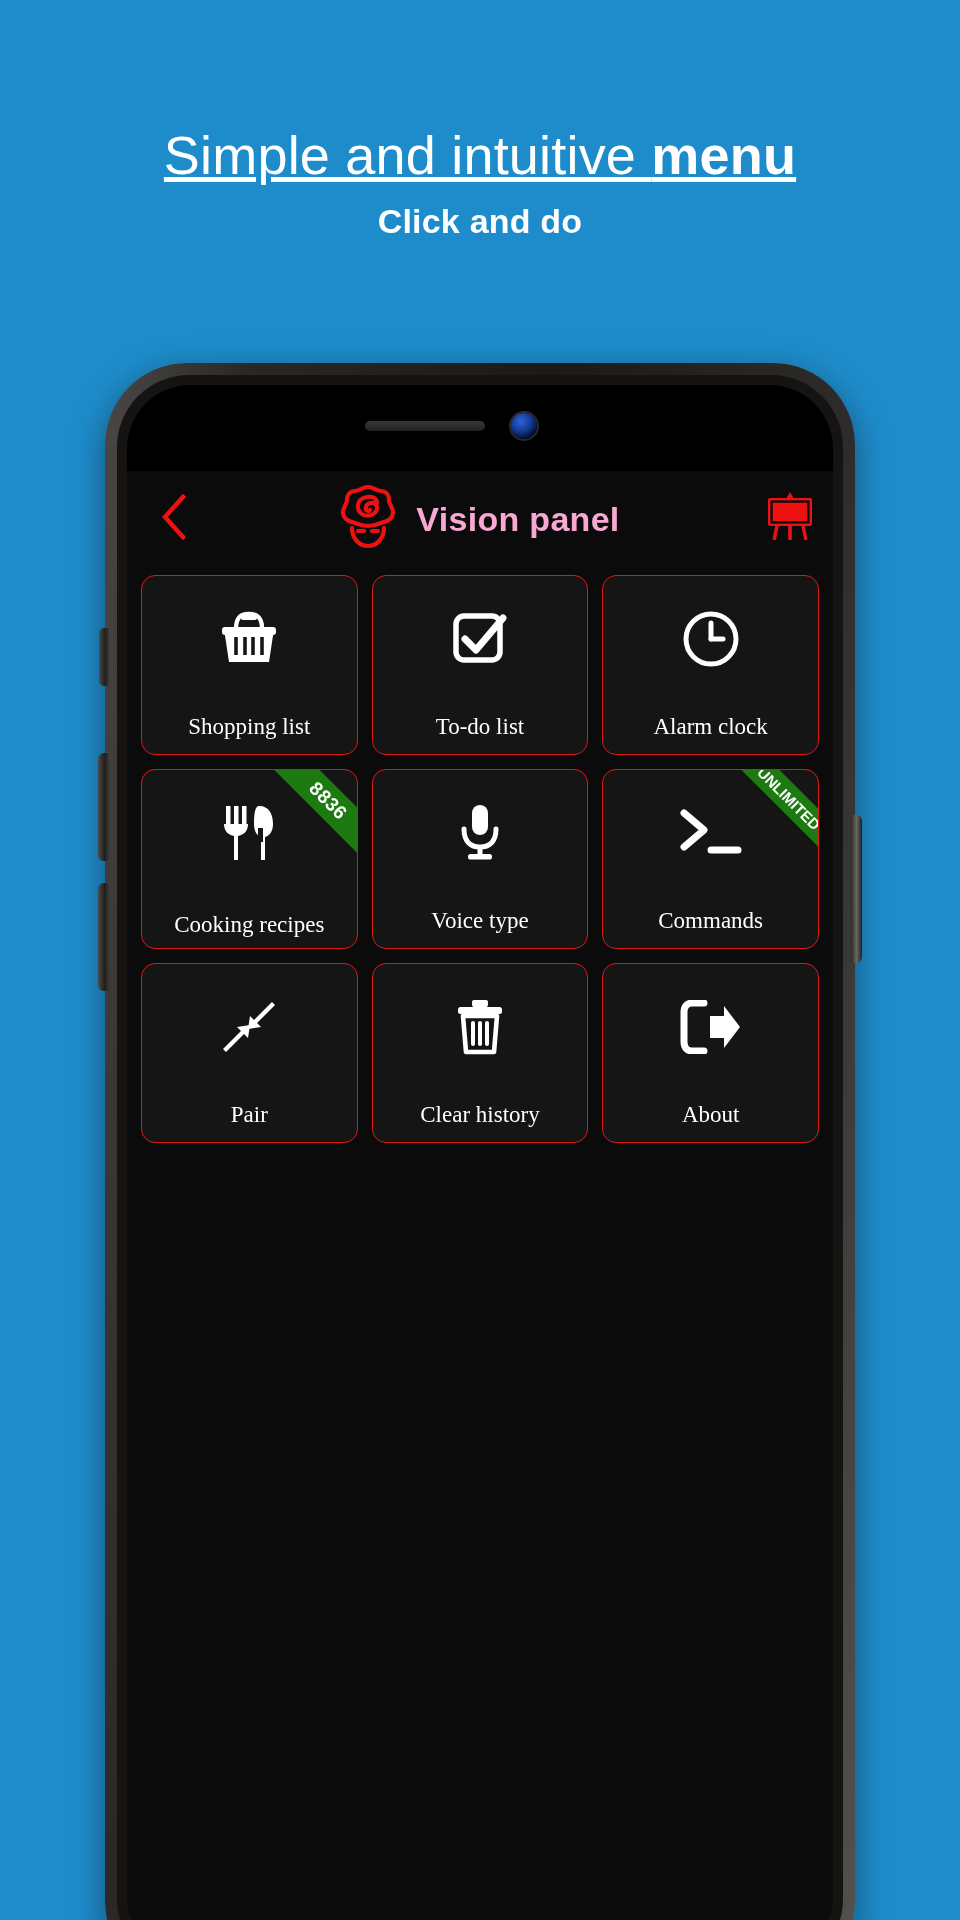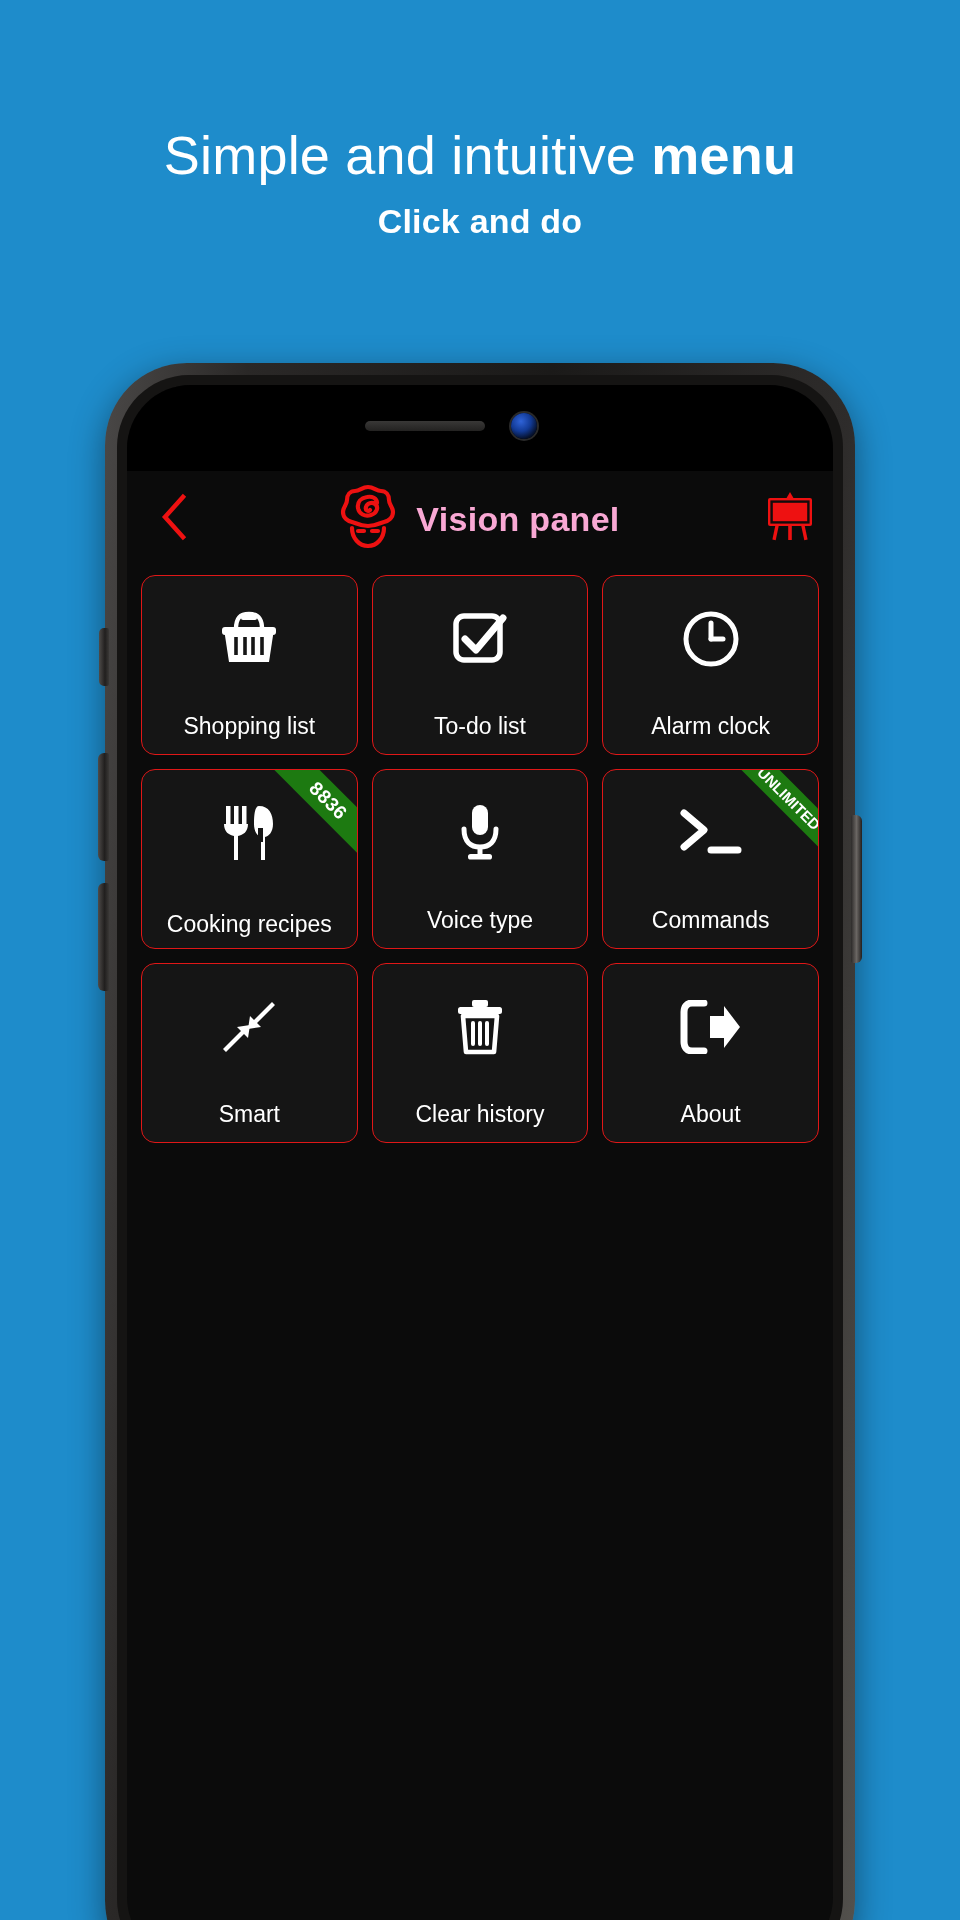--- a/index.html
+++ b/index.html
@@ -13,20 +13,21 @@
   
   .promo {
     position:absolute; top:0; left:0; width:960px;
     text-align:center; padding-top:128px;
     color:#ffffff;
   }
   .promo-title {
     font-size:54px; line-height:1.0;
     font-weight:300; letter-spacing:0.2px;
     white-space:nowrap;
+    text-decoration:underline;
   }
   .promo-title .bold { font-weight:700; }
   .promo-sub {
     margin-top:20px;
     font-size:34px; font-weight:700; letter-spacing:0.2px;
   }
 
   
   .phone {
     position:absolute;
@@ -119,20 +120,21 @@
     padding-top:28px;
   }
   .tile-icon {
     height:70px; display:flex; align-items:center; justify-content:center;
   }
   .tile-label {
     margin-top:auto; margin-bottom:14px;
     color:#ffffff; font-size:23px; line-height:1.18;
     text-align:center; padding:0 6px;
     font-weight:400;
+    font-family:Liberation Serif, serif;
   }
   .tile-label.two-line { margin-bottom:10px; }
 
   
   .ribbon {
     position:absolute; right:-46px; top:15px;
     width:150px; padding:5px 0;
     background:#1d7a11;
     color:#ffffff;
     font-size:17px; font-weight:700;
@@ -302,21 +304,21 @@
 
         <div class="tile">
           <div class="tile-icon">
             <svg width="58" height="56" viewBox="0 0 58 56">
               <g fill="#ffffff">
                 <path d="M52 3 L34 21 L30 17 L28 30 L41 28 L37 24 L55 6 Z"></path>
                 <path d="M6 53 L24 35 L28 39 L30 26 L17 28 L21 32 L3 50 Z"></path>
               </g>
             </svg>
           </div>
-          <div class="tile-label">Smart</div>
+          <div class="tile-label">Pair</div>
         </div>
 
         <div class="tile">
           <div class="tile-icon">
             <svg width="50" height="58" viewBox="0 0 50 58">
               <rect x="17" y="2" width="16" height="7" rx="2" fill="#ffffff"></rect>
               <rect x="3" y="9" width="44" height="7" rx="2.5" fill="#ffffff"></rect>
               <path d="M8 18 H42 L39 54 H11 Z" fill="none" stroke="#ffffff" stroke-width="4.6" stroke-linejoin="round"></path>
               <g stroke="#ffffff" stroke-width="4" stroke-linecap="round">
                 <line x1="18" y1="25" x2="18" y2="46"></line>

